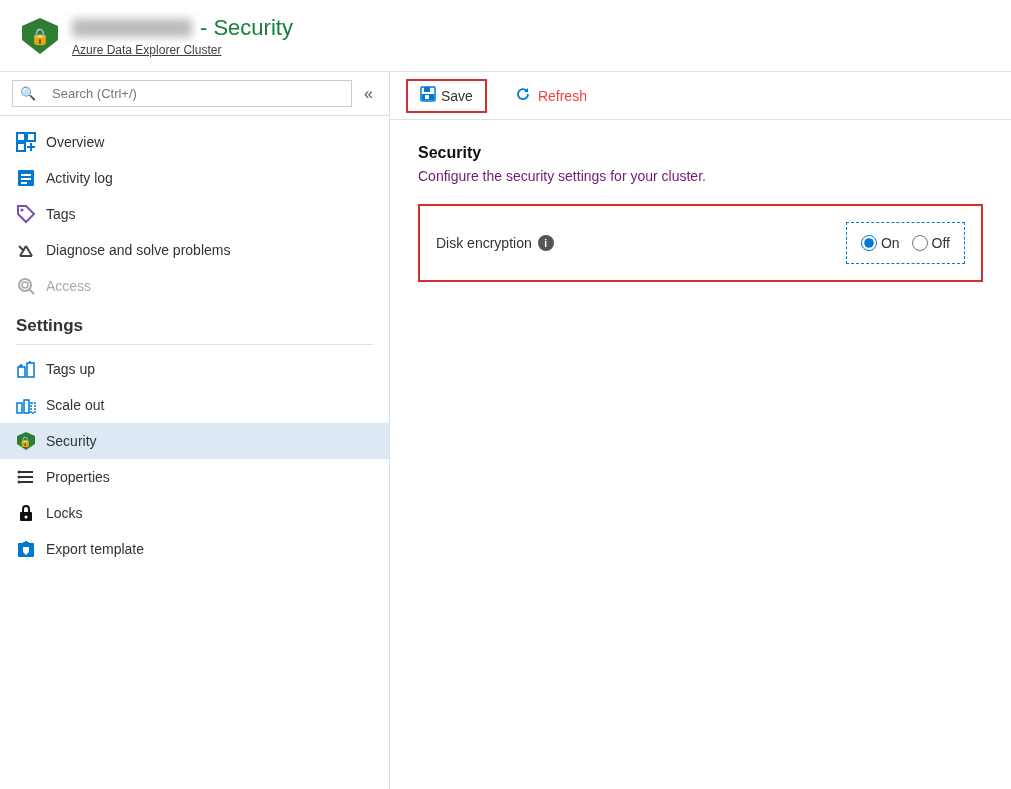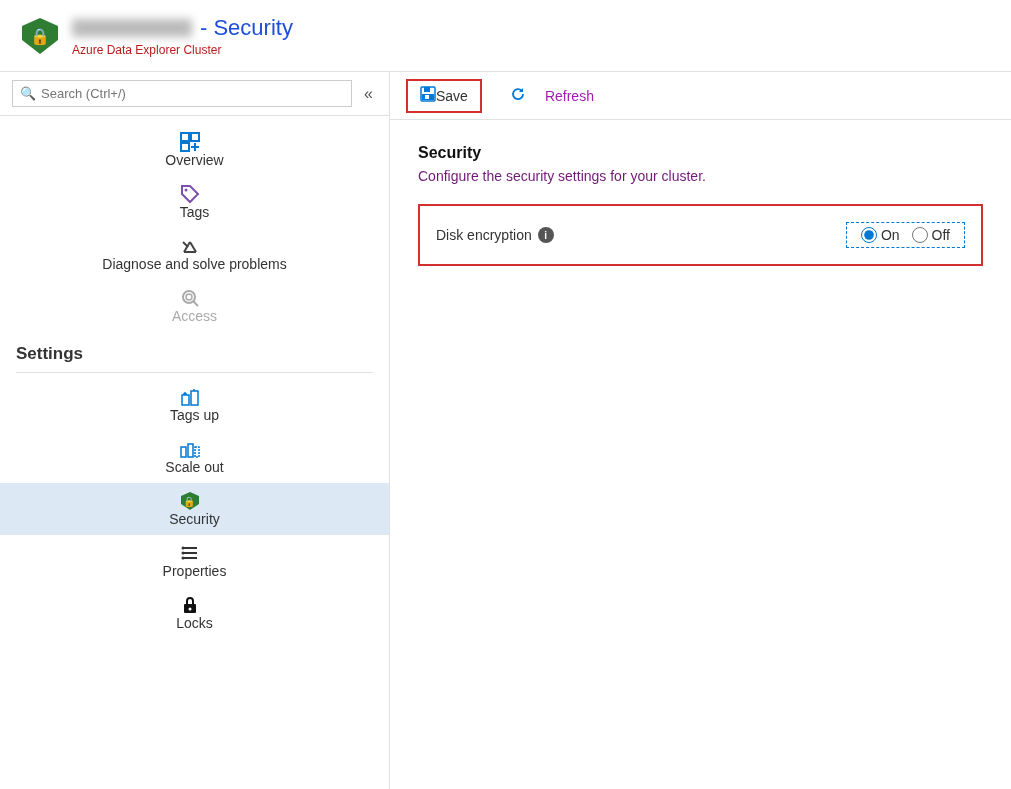--- a/index.html
+++ b/index.html
@@ -16,22 +16,23 @@
     }
     .header-icon {
       width: 40px;
       height: 40px;
       margin-right: 12px;
       flex-shrink: 0;
     }
     .header-title-block {}
     .header-subtitle {
       font-size: 12px;
-      color: #b91c1c;
+      color: #404040;
       margin-top: 2px;
+      text-decoration: underline;
     }
 
     
     .main-layout {
       display: flex;
       height: calc(789px - 72px);
     }
 
     
     .sidebar {
@@ -46,21 +47,21 @@
     .sidebar-search-bar {
       display: flex;
       align-items: center;
       padding: 8px 12px;
       border-bottom: 1px solid #e0e0e0;
       position: relative;
     }
     .sidebar-search-bar input {
       width: 100%;
       border: 1px solid #ccc;
-      padding: 5px 8px 5px 28px;
+      padding: 5px 8px 5px 39px;
       font-size: 13px;
       color: #999;
       outline: none;
       background: #fff;
     }
     .search-icon-wrap {
       position: absolute;
       left: 20px;
       color: #888;
       font-size: 13px;
@@ -79,21 +80,20 @@
       flex: 1;
     }
     .nav-item {
       display: flex;
       align-items: center;
       padding: 8px 16px;
       cursor: pointer;
       font-size: 14px;
       color: #333;
       text-decoration: none;
-      flex-direction: column;
     }
     .nav-item.active {
       background: #dce9f5;
     }
     .nav-item .nav-icon {
       width: 20px;
       height: 20px;
       margin-right: 10px;
       flex-shrink: 0;
       display: flex;
@@ -127,38 +127,39 @@
       display: flex;
       align-items: center;
       padding: 8px 16px;
       border-bottom: 1px solid #e0e0e0;
       gap: 16px;
       height: 48px;
     }
     .toolbar-btn {
       display: flex;
       align-items: center;
+      gap: 5px;
       background: none;
       border: 2px solid #d32f2f;
       padding: 5px 12px;
       cursor: pointer;
       font-size: 14px;
       color: #333;
       font-family: inherit;
     }
     .toolbar-btn-plain {
       display: flex;
       align-items: center;
-      gap: 19px;
+      gap: 7px;
       background: none;
       border: none;
       padding: 5px 12px;
       cursor: pointer;
       font-size: 14px;
-      color: #a21caf;
+      color: #ef4444;
       font-family: inherit;
     }
 
     .content-body {
       padding: 24px 28px;
       flex: 1;
       overflow-y: auto;
     }
     .content-section-title {
       font-size: 16px;
@@ -206,21 +207,21 @@
       align-items: center;
       gap: 4px;
       border: 1.5px dashed #0078d4;
       padding: 4px 10px;
     }
     .radio-option {
       display: flex;
       align-items: center;
       gap: 4px;
       cursor: pointer;
-      margin: 0 4px;
+      margin: 8px 4px;
       font-size: 14px;
     }
     .radio-option input[type="radio"] {
       accent-color: #0078d4;
       width: 16px;
       height: 16px;
       cursor: pointer;
     }
 
     
@@ -242,21 +243,21 @@
 <div class="header">
   <div class="header-icon">
     <svg width="40" height="40" viewBox="0 0 40 40">
       <polygon points="20,2 38,10 38,24 20,38 2,24 2,10" fill="#2e7d32"></polygon>
       <text x="20" y="26" text-anchor="middle" font-size="16" fill="#fff">🔒</text>
     </svg>
   </div>
   <div class="header-title-block">
     <div style="display:flex;align-items:center;gap:8px">
       <span class="blurred-text"></span>
-      <span style="font-size:22px;font-weight:400;color:#1d4ed8;">- Security</span>
+      <span style="font-size:22px;font-weight:400;color:#15803d;">- Security</span>
     </div>
     <div class="header-subtitle">Azure Data Explorer Cluster</div>
   </div>
 </div>
 
 <div class="main-layout">
 
   <div class="sidebar">
 
     <div class="sidebar-search-bar">
@@ -273,20 +274,31 @@
             <rect x="1" y="1" width="8" height="8" fill="none" stroke="#0078d4" stroke-width="2"></rect>
             <rect x="11" y="1" width="8" height="8" fill="none" stroke="#0078d4" stroke-width="2"></rect>
             <rect x="1" y="11" width="8" height="8" fill="none" stroke="#0078d4" stroke-width="2"></rect>
             <line x1="11" y1="15" x2="19" y2="15" stroke="#0078d4" stroke-width="2"></line>
             <line x1="15" y1="11" x2="15" y2="19" stroke="#0078d4" stroke-width="2"></line>
           </svg>
         </span>
         <span>Overview</span>
       </div>
 
+      <div class="nav-item">
+        <span class="nav-icon">
+          <svg width="20" height="20" viewBox="0 0 20 20">
+            <rect x="2" y="2" width="16" height="16" rx="1" fill="#0078d4"></rect>
+            <rect x="5" y="6" width="10" height="2" fill="white"></rect>
+            <rect x="5" y="10" width="10" height="2" fill="white"></rect>
+            <rect x="5" y="14" width="6" height="2" fill="white"></rect>
+          </svg>
+        </span>
+        <span>Activity log</span>
+      </div>
 
 
       <div class="nav-item">
         <span class="nav-icon">
           <svg width="20" height="20" viewBox="0 0 20 20">
             <path d="M2 2 L10 2 L18 10 L10 18 L2 10 Z" fill="none" stroke="#7b52ab" stroke-width="2"></path>
             <circle cx="6" cy="6" r="1.5" fill="#7b52ab"></circle>
           </svg>
         </span>
         <span>Tags</span>
@@ -370,20 +382,31 @@
         <span class="nav-icon">
           <svg width="20" height="20" viewBox="0 0 20 20">
             <rect x="4" y="9" width="12" height="9" rx="1" fill="#111"></rect>
             <path d="M7 9 V6 a3 3 0 0 1 6 0 V9" fill="none" stroke="#111" stroke-width="2"></path>
             <circle cx="10" cy="14" r="1.5" fill="white"></circle>
           </svg>
         </span>
         <span>Locks</span>
       </div>
 
+      <div class="nav-item">
+        <span class="nav-icon">
+          <svg width="20" height="20" viewBox="0 0 20 20">
+            <rect x="2" y="4" width="16" height="14" rx="1" fill="#0078d4"></rect>
+            <polygon points="7,8 13,8 13,13 10,16 7,13" fill="white"></polygon>
+            <line x1="10" y1="8" x2="10" y2="2" stroke="#0078d4" stroke-width="2"></line>
+            <line x1="7" y1="4" x2="13" y2="4" stroke="#0078d4" stroke-width="2"></line>
+          </svg>
+        </span>
+        <span>Export template</span>
+      </div>
 
     </div>
   </div>
 
   <div class="content">
 
     <div class="toolbar">
       <button class="toolbar-btn">
         <span style="color:#0078d4;font-size:16px;">
           <svg width="16" height="16" viewBox="0 0 16 16">

